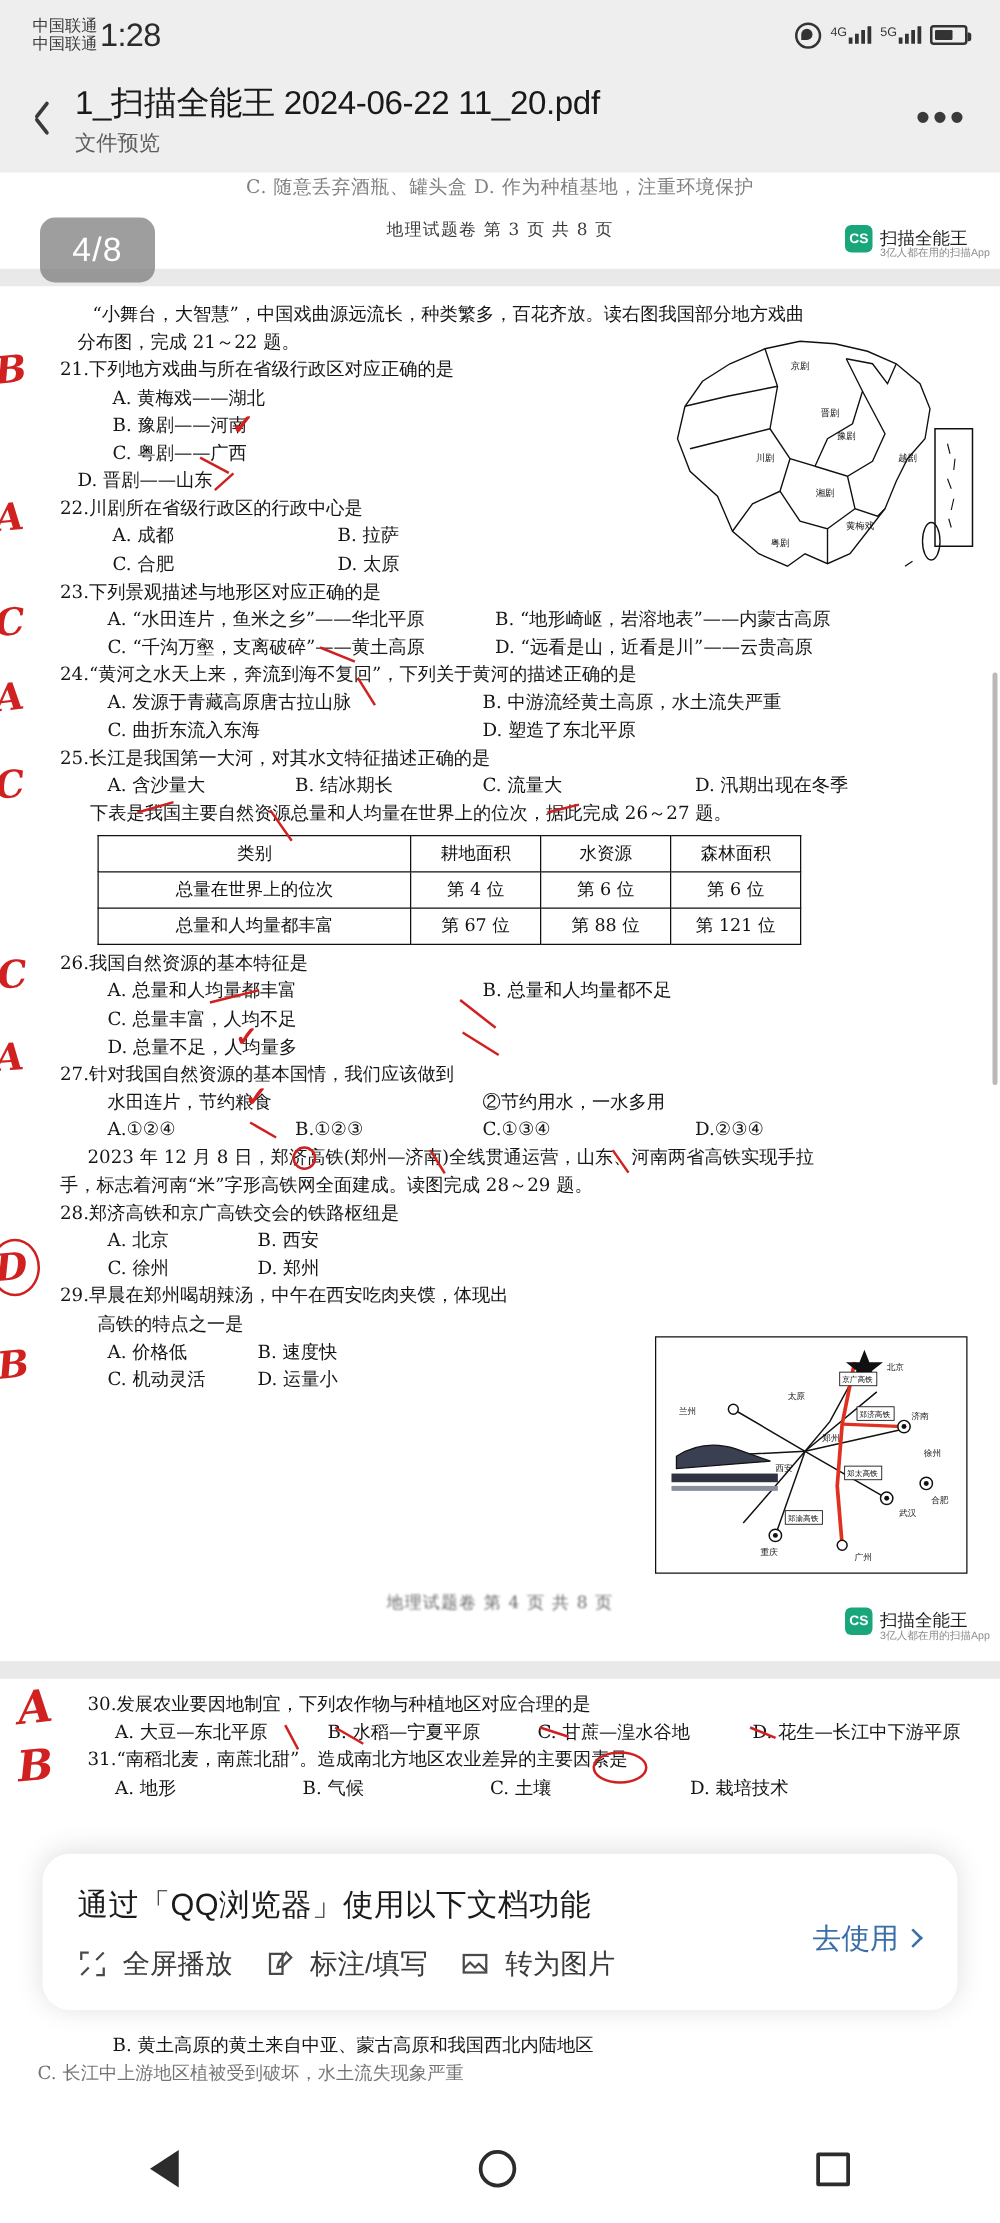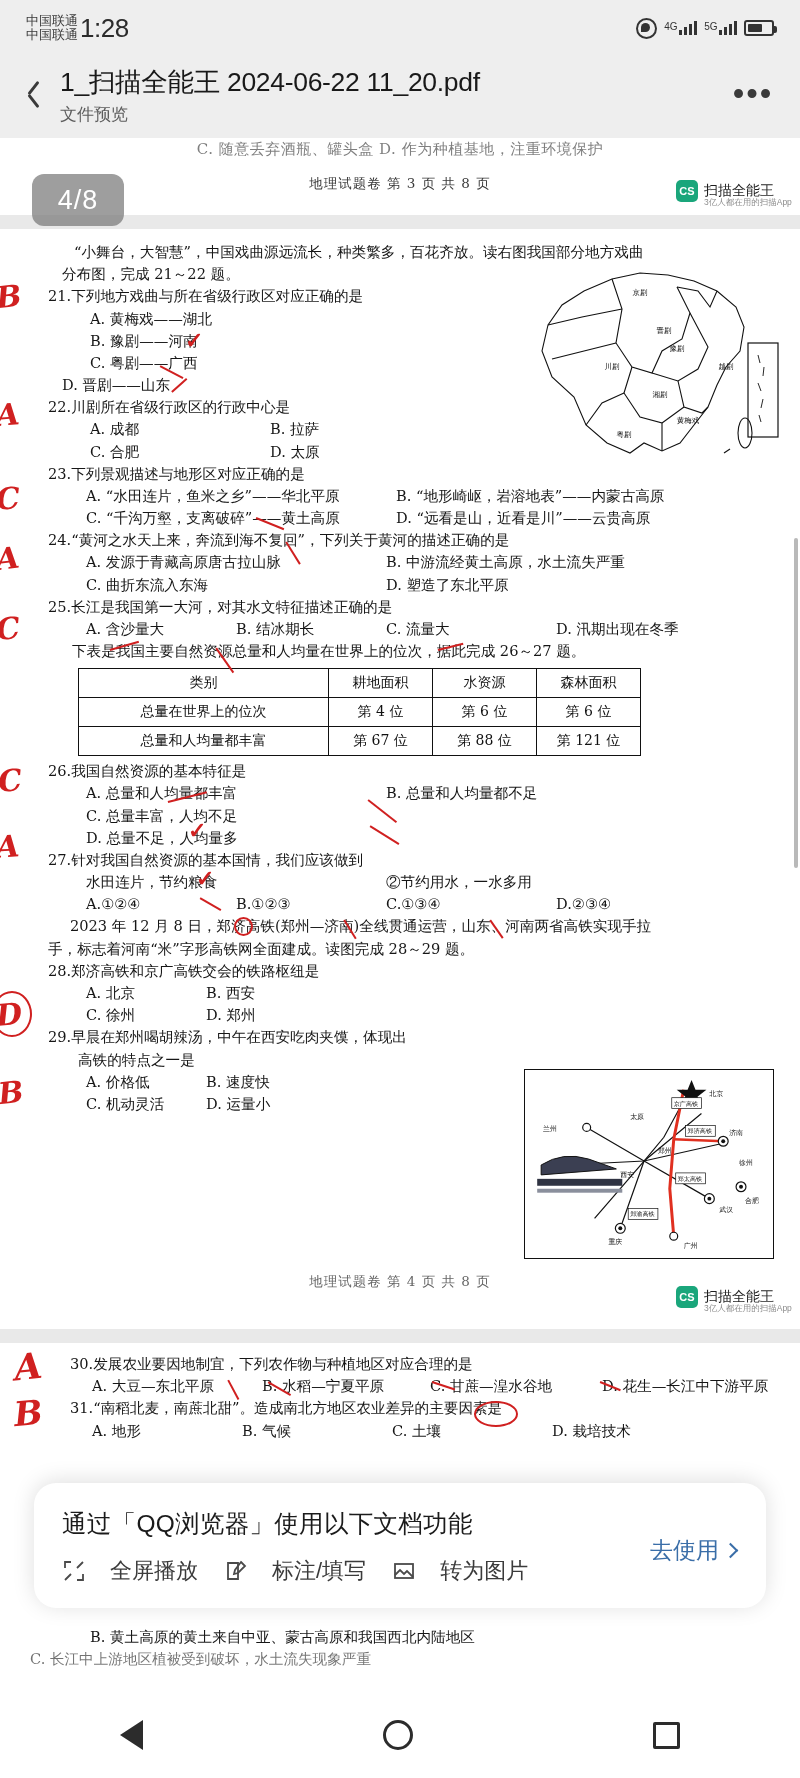--- a/index.html
+++ b/index.html
@@ -114,21 +114,21 @@
   .mapborder { border:1.5px solid #111; }
 
   
   .qqsheet {
     position:absolute; left:34px; right:34px; bottom:170px;
     background:#fff; border-radius:22px; padding:24px 26px 22px 28px;
     box-shadow:0 -2px 22px rgba(0,0,0,.13); z-index:40;
   }
   .qq-title { font-size:24.5px; color:#1b1b1b; letter-spacing:.3px; }
   .qq-row { display:flex; align-items:center; gap:26px; margin-top:16px; }
-  .qq-feat { display:flex; align-items:center; gap:24px; font-size:22px; color:#3b3b3b; }
+  .qq-feat { display:flex; align-items:center; gap:12px; font-size:22px; color:#3b3b3b; }
   .fic { width:24px; height:24px; flex:0 0 24px; }
   .qq-go { position:absolute; right:30px; top:52px; display:flex; align-items:center;
            gap:6px; color:#3a6ea8; font-size:23px; cursor:pointer; }
   .qq-go .chev { width:11px;height:11px;border-right:2.4px solid #3a6ea8;
                  border-top:2.4px solid #3a6ea8; transform:rotate(45deg); }
 
   
   .navbar { position:absolute; bottom:0; left:0; width:800px; height:86px;
             background:#ffffff; display:flex; align-items:center;
             justify-content:space-around; }

